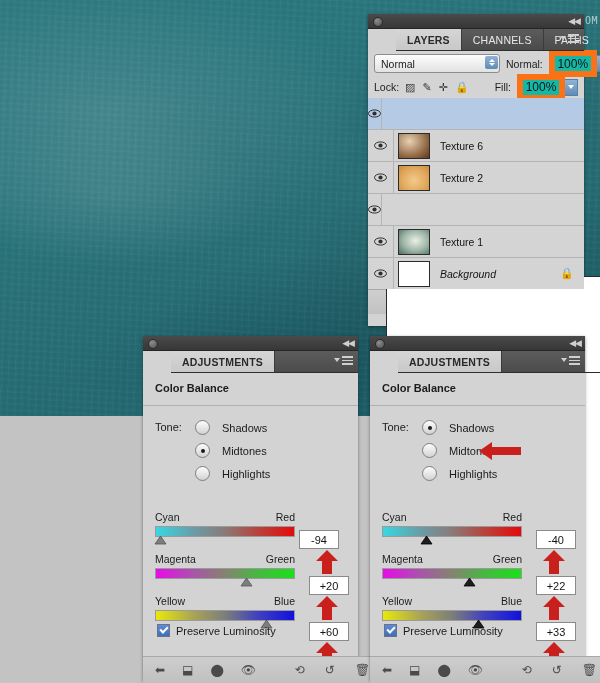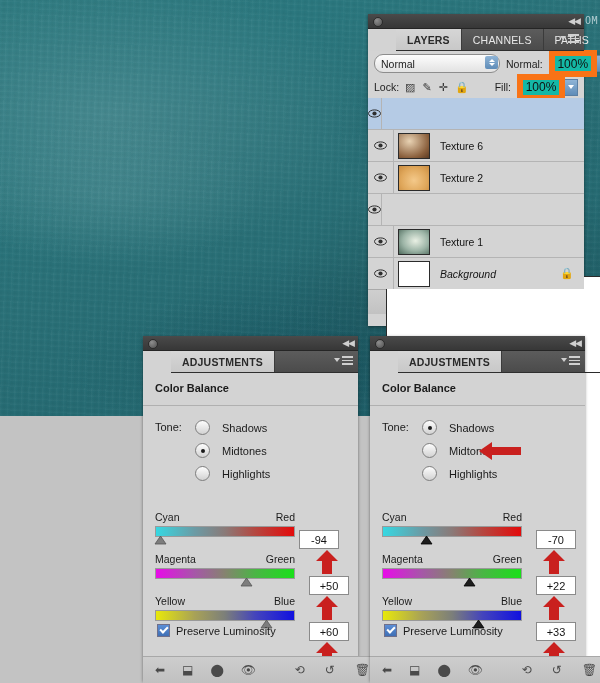--- a/index.html
+++ b/index.html
@@ -48,21 +48,21 @@
   .tab.active{background:linear-gradient(#d6d6d6,#c8c8c8);color:#2a2a2a;font-weight:bold;}
   .tabstrip .menuicon{position:absolute;right:5px;top:5px;display:flex;align-items:center;gap:2px;}
   .tabstrip .menuicon .tri{width:0;height:0;border-left:3px solid transparent;border-right:3px solid transparent;border-top:4px solid #cfcfcf;}
   .tabstrip .menuicon .bars{display:flex;flex-direction:column;gap:2px;}
   .tabstrip .menuicon .bars i{display:block;width:11px;height:1.5px;background:#cfcfcf;}
 
   
   #layers{left:368px;top:14px;width:216px;height:312px;}
   #layers .body{background:#d4d4d4;}
   .lrow{display:flex;align-items:center;height:25px;padding:0 6px;gap:6px;}
-  .mode-select{flex:0 0 auto;width:118px;height:17px;border:1px solid #8d8d8d;border-radius:9px;
+  .mode-select{flex:0 0 auto;width:118px;height:17px;border:1px solid #8d8d8d;border-radius:3px;
     background:linear-gradient(#fdfdfd,#e2e2e2);font-size:10.5px;color:#1d1d1d;
     display:flex;align-items:center;padding-left:6px;position:relative;}
   .mode-select .spin{position:absolute;right:1px;top:1px;width:13px;height:13px;border-radius:2px;
     background:linear-gradient(#8fb4d6,#5f8cb8);display:flex;flex-direction:column;align-items:center;justify-content:center;gap:1px;}
   .mode-select .spin i{width:0;height:0;border-left:3px solid transparent;border-right:3px solid transparent;}
   .mode-select .spin i.up{border-bottom:3px solid #fff;}
   .mode-select .spin i.dn{border-top:3px solid #fff;}
   .lbl{font-size:10.5px;color:#1d1d1d;}
   .numbox{border:6px solid #f97316;background:#14b8a6;font-size:12px;color:#111;
     height:15px;display:flex;align-items:center;justify-content:center;width:36px;}
@@ -397,21 +397,21 @@
       <div class="track yb">
         <span class="knob" style="left:80%;">
           <svg width="13" height="9" viewBox="0 0 13 9">
               <path d="M6.5 0 L12 8 L1 8 Z" fill="#7d7d7d" stroke="#555" stroke-width=".8"></path>
             </svg>
         </span>
       </div>
     </div>
 
     <div class="valbox" style="left:156px;top:157px;">-94</div>
-    <div class="valbox" style="left:166px;top:203px;">+50</div>
+    <div class="valbox" style="left:166px;top:203px;">+20</div>
     <div class="valbox" style="left:166px;top:249px;">+60</div>
 
     <div class="arrow" style="left:171px;top:176px;">
       <svg width="26" height="26" viewBox="0 0 26 26">
           <path d="M13 1 L24 12 L18 12 L18 25 L8 25 L8 12 L2 12 Z" fill="#c9201e"></path>
         </svg>
     </div>
     <div class="arrow" style="left:171px;top:222px;">
       <svg width="26" height="26" viewBox="0 0 26 26">
           <path d="M13 1 L24 12 L18 12 L18 25 L8 25 L8 12 L2 12 Z" fill="#c9201e"></path>
@@ -523,21 +523,21 @@
       </div>
       <div class="track yb">
         <span class="knob" style="left:69%;">
           <svg width="13" height="9" viewBox="0 0 13 9">
               <path d="M6.5 0 L12 8 L1 8 Z" fill="#1d1d1d" stroke="#000" stroke-width=".8"></path>
             </svg>
         </span>
       </div>
     </div>
 
-    <div class="valbox" style="left:166px;top:157px;">-70</div>
+    <div class="valbox" style="left:166px;top:157px;">-40</div>
     <div class="valbox" style="left:166px;top:203px;">+22</div>
     <div class="valbox" style="left:166px;top:249px;">+33</div>
 
     <div class="arrow" style="left:171px;top:176px;">
       <svg width="26" height="26" viewBox="0 0 26 26">
           <path d="M13 1 L24 12 L18 12 L18 25 L8 25 L8 12 L2 12 Z" fill="#c9201e"></path>
         </svg>
     </div>
     <div class="arrow" style="left:171px;top:222px;">
       <svg width="26" height="26" viewBox="0 0 26 26">

